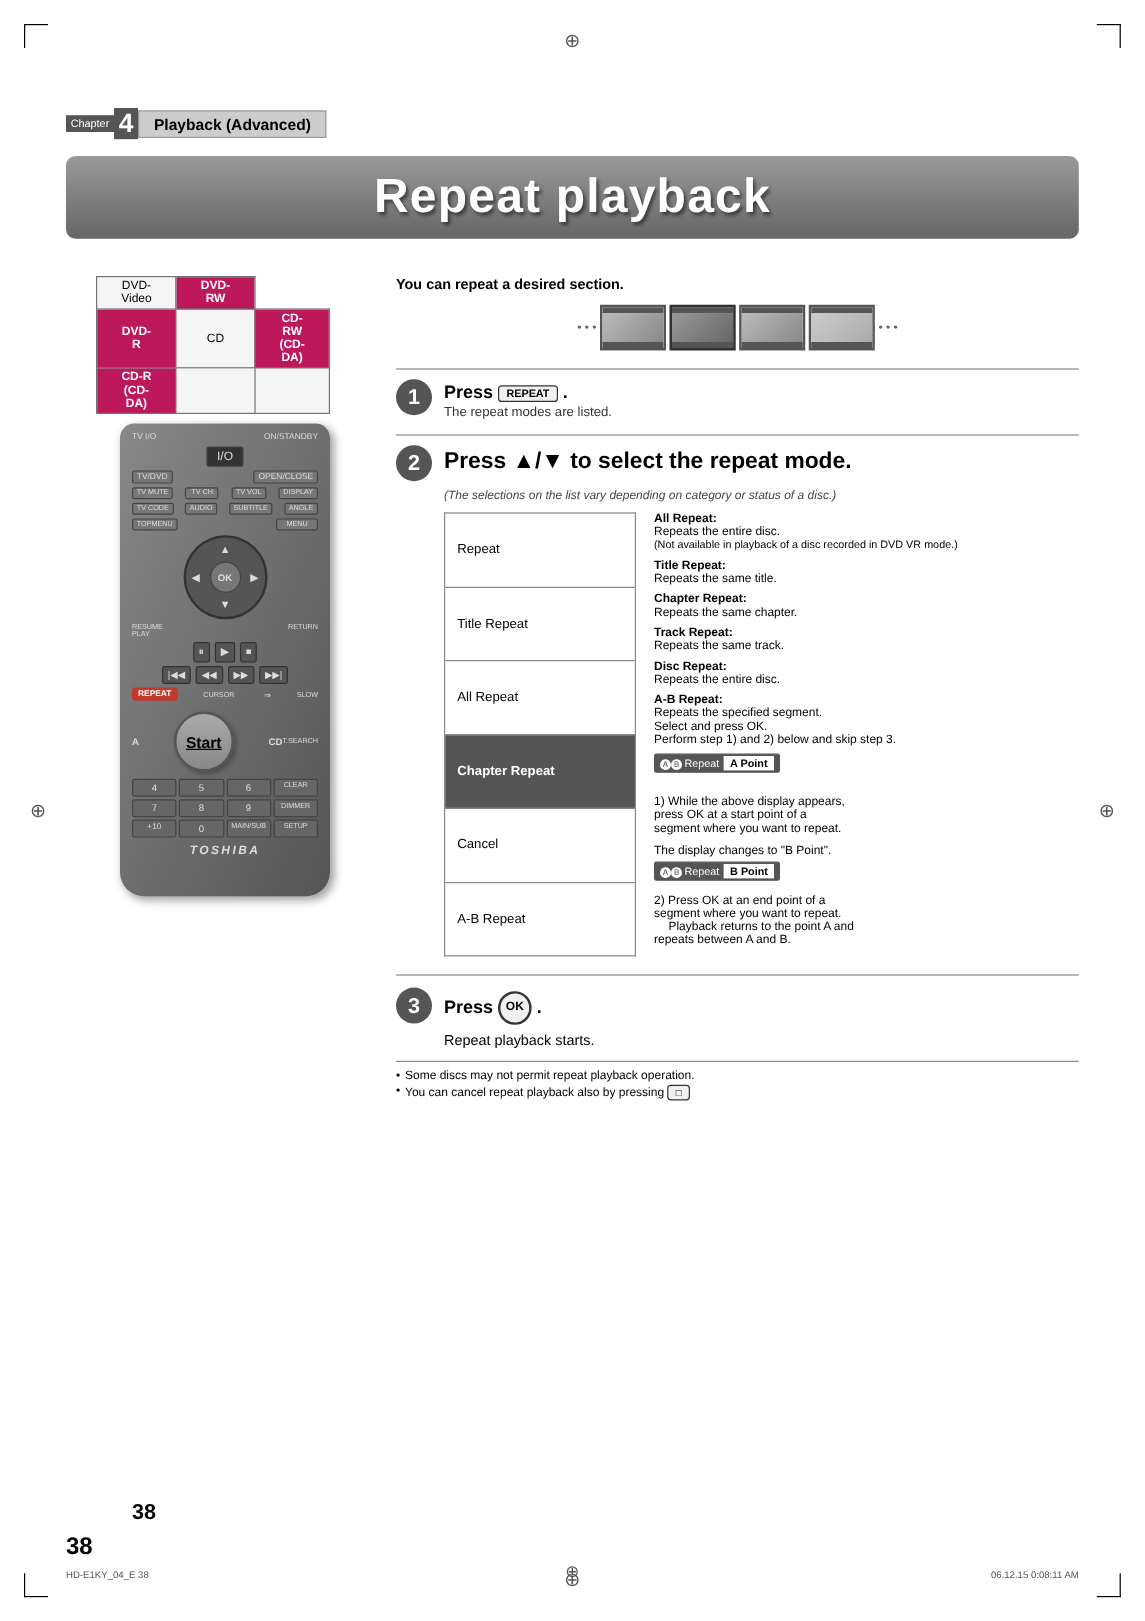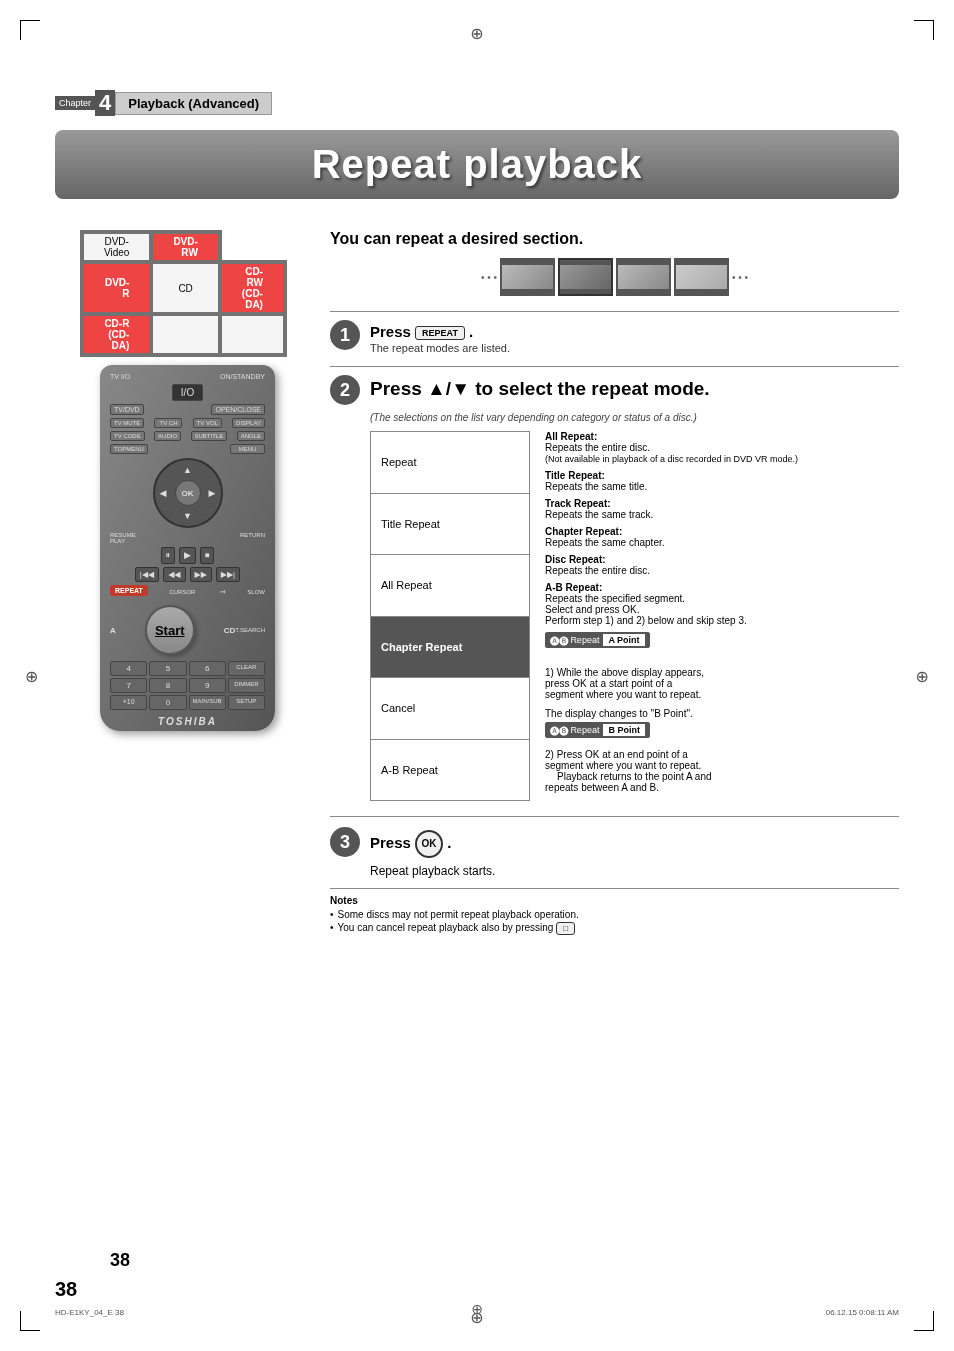--- a/index.html
+++ b/index.html
@@ -92,39 +92,39 @@
 
     
     .disc-table {
       width: 190px;
       border-collapse: collapse;
       margin-left: 25px;
       margin-bottom: 8px;
       font-size: 10px;
     }
     .disc-table td {
-      border: 4px solid #737373;
+      border: 1px solid #737373;
       padding: 2px 20px;
       text-align: center;
       background: #f5f5f5;
     }
     .disc-table td.active {
-      background: #ef4444; color: #fff; font-weight: bold; text-align: right;
+      background: #be185d; color: #fff; font-weight: bold;
     }
 
     
     .remote-wrapper {
       margin-top: 8px;
       display: flex; justify-content: center;
     }
     .remote {
       width: 175px;
       background: linear-gradient(to bottom right, #888, #555);
       border-radius: 12px 12px 20px 20px;
-      padding: 8px 10px 4px;
+      padding: 8px 10px 32px;
       position: relative;
       box-shadow: 3px 3px 8px rgba(0,0,0,0.4);
     }
     .remote-top-row {
       display: flex; justify-content: space-between;
       font-size: 7px; color: #ddd; margin-bottom: 4px;
     }
     .remote-btn-row {
       display: flex; justify-content: space-between;
       margin-bottom: 3px;
@@ -201,21 +201,21 @@
       margin-top: 6px; font-style: italic;
     }
 
     
     .right-panel {
       position: absolute;
       top: 230px; left: 330px; right: 55px;
     }
 
     .you-can-text {
-      font-size: 16px; font-weight: bold;
+      font-size: 12px; font-weight: bold;
       margin-bottom: 10px;
     }
 
     
     .filmstrip {
       display: flex; align-items: center; justify-content: center;
       margin-bottom: 15px; gap: 3px;
     }
     .film-dots { font-size: 10px; color: #666; }
     .film-frame {
@@ -621,26 +621,26 @@
         <div class="mode-descriptions">
           <div class="mode-desc-item">
             <strong>All Repeat:</strong><br>
             <span>Repeats the entire disc.<br><span style="font-size:9px;">(Not available in playback of a disc recorded in DVD VR mode.)</span></span>
           </div>
           <div class="mode-desc-item">
             <strong>Title Repeat:</strong><br>
             <span>Repeats the same title.</span>
           </div>
           <div class="mode-desc-item">
+            <strong>Chapter Repeat:</strong><br>
+            <span>Repeats the same chapter.</span>
+          </div>
+          <div class="mode-desc-item">
             <strong>Track Repeat:</strong><br>
             <span>Repeats the same track.</span>
-          </div>
-          <div class="mode-desc-item">
-            <strong>Chapter Repeat:</strong><br>
-            <span>Repeats the same chapter.</span>
           </div>
           <div class="mode-desc-item">
             <strong>Disc Repeat:</strong><br>
             <span>Repeats the entire disc.</span>
           </div>
           <div class="mode-desc-item">
             <strong>A-B Repeat:</strong><br>
             <span>Repeats the specified segment.<br>Select and press OK.<br>Perform step 1) and 2) below and skip step 3.</span>
           </div>
 
@@ -692,21 +692,20 @@
           .
         </div>
       </div>
     </div>
     <div class="step3-content">
       <p>Repeat playback starts.</p>
     </div>
   </div>
 
   <div class="notes-section">
-    <div class="notes-title">Notes</div>
     <div class="note-item">
       <span>•</span>
       <span>Some discs may not permit repeat playback operation.</span>
     </div>
     <div class="note-item">
       <span>•</span>
       <span>You can cancel repeat playback also by pressing <span class="key-btn" style="font-size:8px;">□</span></span>
     </div>
   </div>
 </div>

